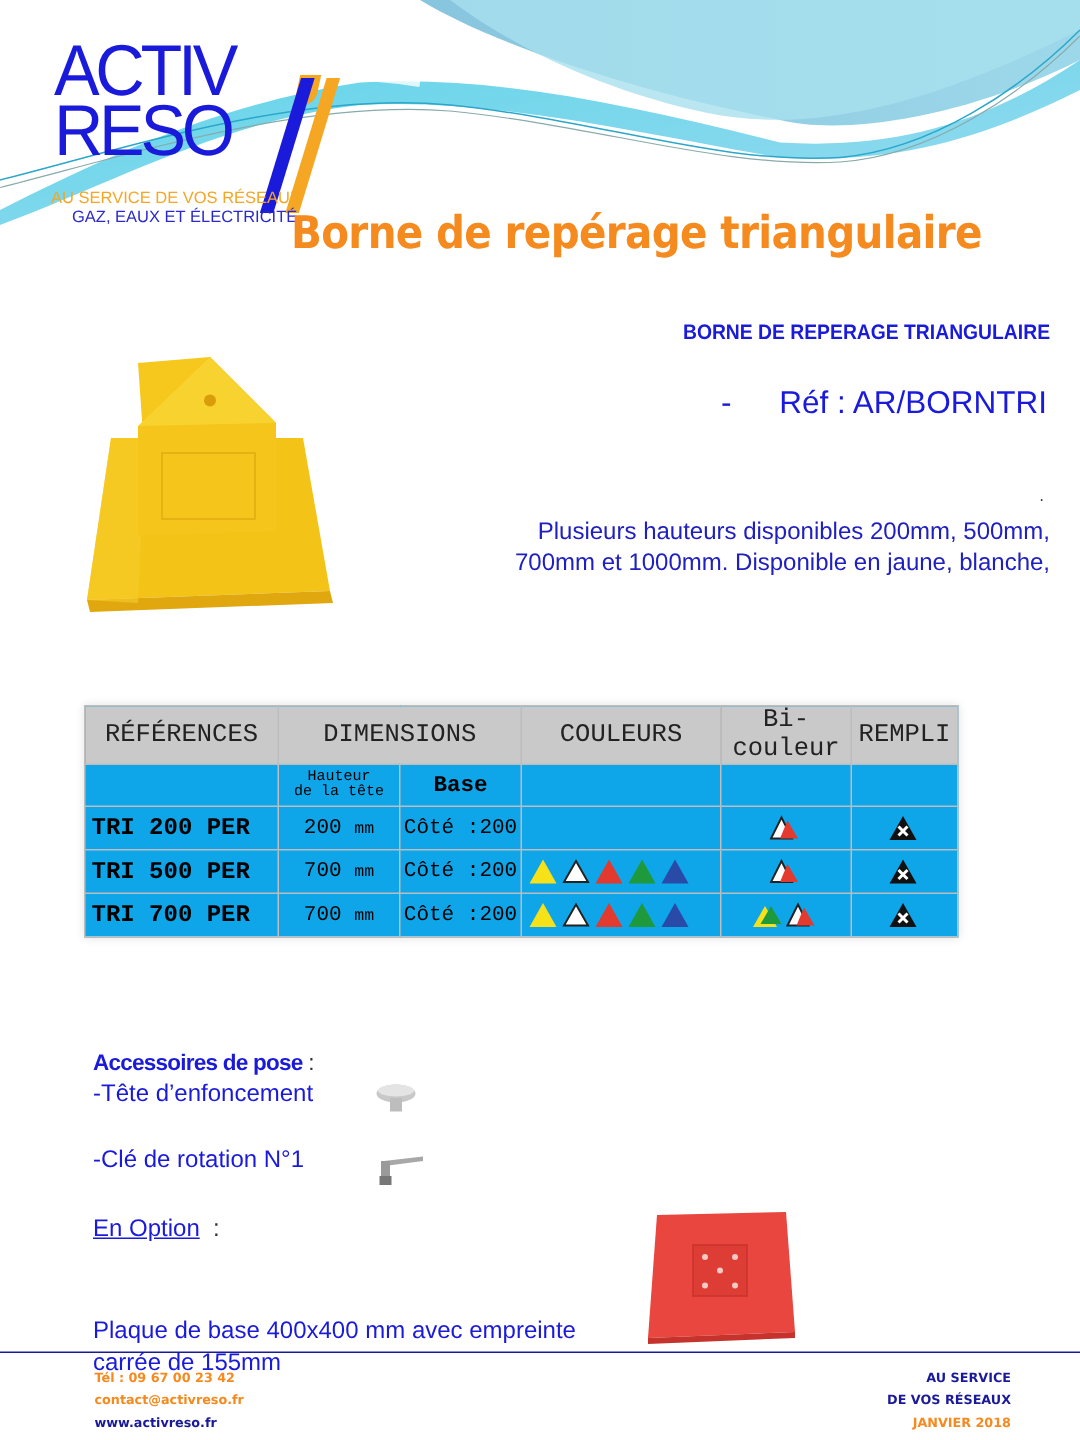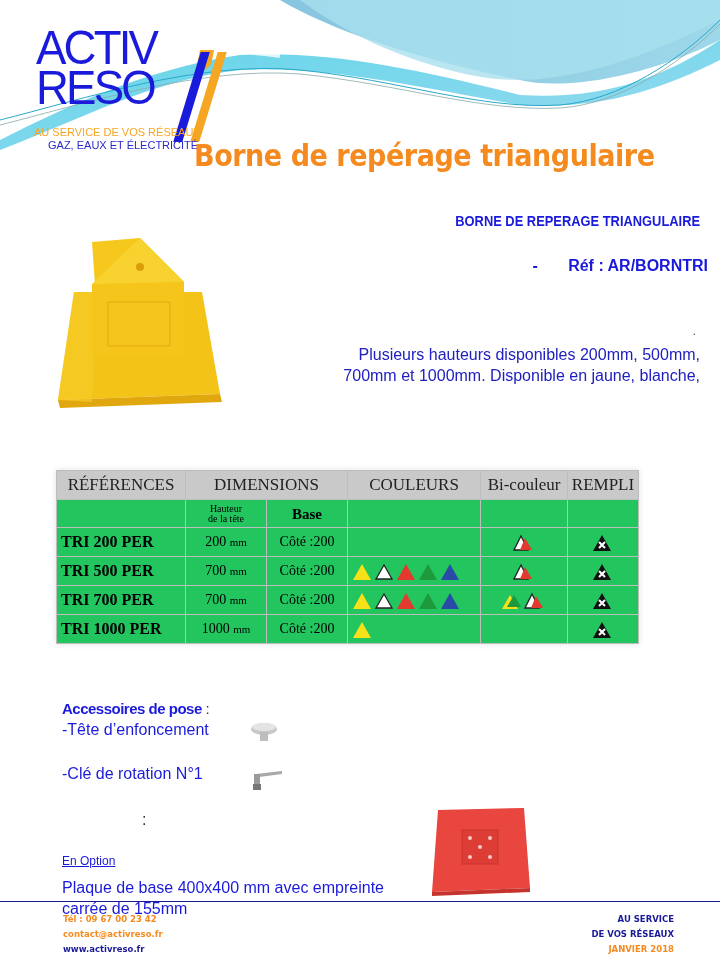--- a/index.html
+++ b/index.html
@@ -30,31 +30,31 @@
     position: absolute; left: 194px; top: 138px;
     font-family: "DejaVu Sans", sans-serif; font-weight: bold;
     font-size: 30px; color: #f58a1f; letter-spacing: -0.5px;
     transform: scaleX(0.9); transform-origin: left;
   }
   .subtitle {
     position: absolute; right: 20px; top: 213px;
     font-family: "Liberation Sans", sans-serif; font-weight: bold; font-size: 14px;
     color: #1a1adb; transform: scaleX(0.92); transform-origin: right;
   }
-  .ref { position: absolute; right: 12px; top: 257px; font-family: "Liberation Sans", sans-serif; font-size: 16px; color: #1a1adb; font-weight: bold; }
+  .ref { position: absolute; right: 22px; top: 257px; font-family: "Liberation Sans", sans-serif; font-size: 21px; color: #1a1adb; }
   .ref .dash { margin-right: 26px; }
 
   .product-photo { position: absolute; left: 52px; top: 222px; width: 176px; height: 198px; }
 
   .desc { position: absolute; right: 20px; top: 344px; width: 460px; text-align: right; font-family: "Liberation Sans", sans-serif; font-size: 16px; line-height: 21px; color: #2020c0; }
   .desc-dot { position: absolute; right: 24px; top: 326px; font-size: 10px; color: #333; }
 
   .spec-table {
     position: absolute; left: 56px; top: 470px; border-collapse: collapse;
-    font-family: Liberation Serif, serif; background: #22c55e;
+    font-family: Liberation Mono, monospace; background: #0ea5e9;
     box-shadow: 0 0 6px rgba(0,0,0,0.12);
   }
   .spec-table th, .spec-table td { border: 1px solid #bdbdbd; padding: 0; text-align: center; vertical-align: middle; }
   .spec-table th { background: #c9c9c9; font-weight: normal; font-size: 17px; height: 28px; color: #222; }
   .spec-table .subhead td { height: 27px; font-size: 10px; line-height: 10px; }
   .spec-table .subhead .base { font-size: 15px; font-weight: bold; }
   .spec-table tbody tr.data td { height: 28px; }
   .cell-ref { font-weight: bold; font-size: 16px; text-align: left !important; padding-left: 4px !important; width: 124px; }
   .cell-h { font-size: 14px; width: 80px; }
   .cell-h small { font-size: 11px; }
@@ -62,21 +62,21 @@
   .cell-col { width: 128px; text-align: left !important; padding-left: 4px !important; }
   .cell-bi { width: 86px; }
   .cell-rem { width: 70px; }
   .tri { display: inline-block; width: 20px; height: 18px; vertical-align: middle; margin-right: 2px; }
 
   .acc-title { position: absolute; left: 62px; top: 700px; font-family: "Liberation Sans", sans-serif; font-size: 15px; font-weight: bold; color: #1a1adb; letter-spacing: -0.5px; }
   .acc-title .colon { font-weight: normal; color: #333; }
   .acc-item { position: absolute; left: 62px; font-family: "Liberation Sans", sans-serif; font-size: 16px; color: #1a1adb; }
   .acc1 { top: 721px; }
   .acc2 { top: 765px; }
-  .opt-title { position: absolute; left: 62px; top: 811px; font-family: "Liberation Sans", sans-serif; font-size: 12px; color: #1a1adb; text-decoration: underline; margin-top: 43px; }
+  .opt-title { position: absolute; left: 62px; top: 811px; font-family: "Liberation Sans", sans-serif; font-size: 16px; color: #1a1adb; text-decoration: underline; }
   .opt-text { position: absolute; left: 62px; top: 833px; font-family: "Liberation Sans", sans-serif; font-size: 16px; line-height: 21px; color: #1a1adb; margin-top: 44px; }
 
   .acc-img1 { position: absolute; left: 244px; top: 718px; width: 44px; height: 30px; }
   .acc-img2 { position: absolute; left: 244px; top: 764px; width: 44px; height: 30px; }
   .plate-img { position: absolute; left: 426px; top: 800px; width: 108px; height: 96px; }
 
   .footer-line { position: absolute; left: 0; top: 901px; width: 720px; height: 1px; background: #1a1a99; }
   .f-left { position: absolute; left: 63px; top: 912px; font-family: "DejaVu Sans", sans-serif; font-weight: bold; font-size: 8.5px; line-height: 15px; }
   .f-right { position: absolute; right: 46px; top: 912px; text-align: right; font-family: "DejaVu Sans", sans-serif; font-weight: bold; font-size: 8.5px; line-height: 15px; }
   .orange { color: #f58a1f; }
@@ -240,37 +240,20 @@
           </svg>
       </td>
       <td class="cell-rem">
         <svg class="tri" viewBox="0 0 20 18">
             <path d="M10,1 L19,17 L1,17 Z" fill="#111"></path>
             <path d="M7,8 L13,14 M13,8 L7,14" stroke="#fff" stroke-width="2"></path>
           </svg>
       </td>
     </tr>
 
-    <tr class="data">
-      <td class="cell-ref">TRI 1000 PER</td>
-      <td class="cell-h"><span>1000</span> <small>mm</small></td>
-      <td class="cell-b">Côté :200</td>
-      <td class="cell-col">
-        <svg class="tri" viewBox="0 0 20 18">
-            <path d="M10,1 L19,17 L1,17 Z" fill="#f7e21a"></path>
-          </svg>
-      </td>
-      <td class="cell-bi"></td>
-      <td class="cell-rem">
-        <svg class="tri" viewBox="0 0 20 18">
-            <path d="M10,1 L19,17 L1,17 Z" fill="#111"></path>
-            <path d="M7,8 L13,14 M13,8 L7,14" stroke="#fff" stroke-width="2"></path>
-          </svg>
-      </td>
-    </tr>
   </tbody>
 </table>
 
 <div class="acc-title">
   <span>Accessoires de pose</span><span class="colon"> :</span>
 </div>
 <div class="acc-item acc1">-Tête d’enfoncement</div>
 <div class="acc-item acc2">-Clé de rotation N°1</div>
 
 <svg class="acc-img1" viewBox="0 0 44 30">

